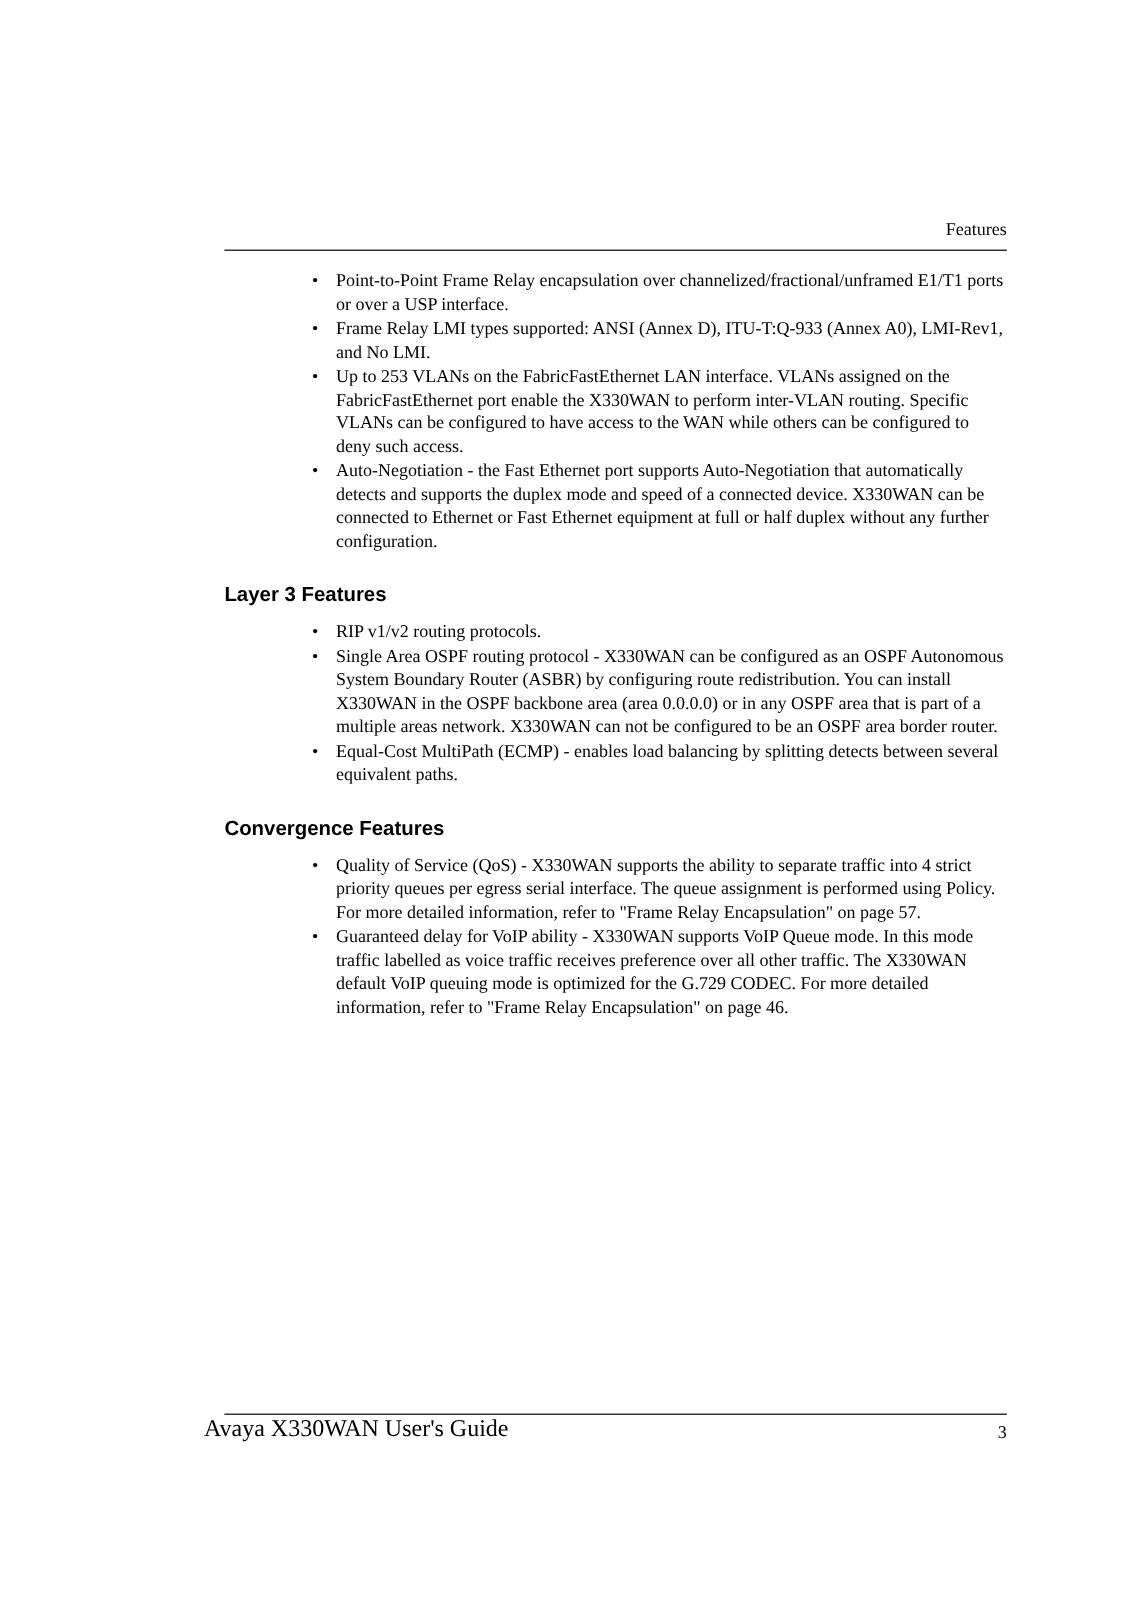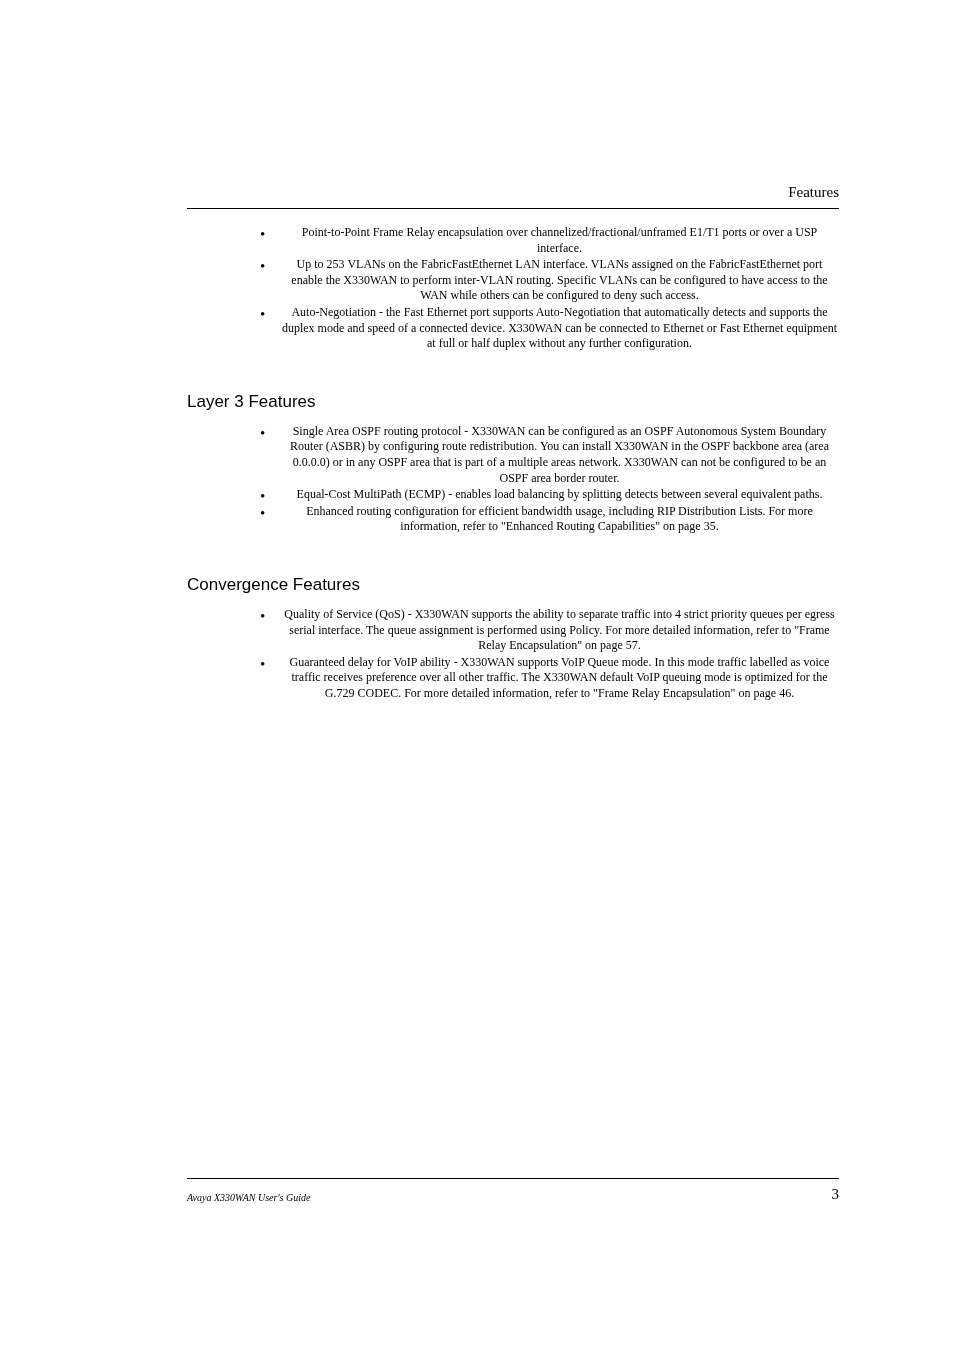--- a/index.html
+++ b/index.html
@@ -35,52 +35,51 @@
       top: 225px;
       left: 187px;
       right: 115px;
     }
     ul {
       list-style: none;
       padding-left: 93px;
     }
     ul li {
       position: relative;
-      font-size: 12px;
+      font-size: 15px;
       line-height: 1.3;
       margin-bottom: 1px;
-      text-align: center;
+      text-align: left;
     }
     ul li::before {
       content: "•";
       position: absolute;
       left: -20px;
       font-size: 15px;
     }
     .section-heading {
       font-family: Helvetica, Arial, sans-serif;
-      font-weight: normal;
+      font-weight: bold;
       font-size: 17px;
-      margin-top: 40px;
+      margin-top: 24px;
       margin-bottom: 12px;
     }
     .footer-rule {
       position: absolute;
       bottom: 172px;
       left: 187px;
       right: 115px;
       border: none;
       border-top: 1px solid #000;
     }
     .footer-text {
       position: absolute;
       bottom: 148px;
-      left: 187px;
-      font-size: 10px;
-      font-style: italic;
+      left: 170px;
+      font-size: 20px;
     }
     .footer-page {
       position: absolute;
       bottom: 148px;
       right: 115px;
       font-size: 15px;
     }
     .bold {
       font-weight: normal;
     }
@@ -88,29 +87,30 @@
 </head>
 <body>
 
 <div class="page-header">Features</div>
 <hr class="header-rule">
 
 <div class="content">
 
   <ul>
     <li>Point-to-Point Frame Relay encapsulation over channelized/fractional/unframed E1/T1 ports or over a USP interface.</li>
+    <li>Frame Relay LMI types supported: ANSI (Annex D), ITU-T:Q-933 (Annex A0), LMI-Rev1, and No LMI.</li>
     <li>Up to 253 VLANs on the FabricFastEthernet LAN interface. VLANs assigned on the FabricFastEthernet port enable the X330WAN to perform inter-VLAN routing. Specific VLANs can be configured to have access to the WAN while others can be configured to deny such access.</li>
     <li>Auto-Negotiation - the Fast Ethernet port supports Auto-Negotiation that automatically detects and supports the duplex mode and speed of a connected device. X330WAN can be connected to Ethernet or Fast Ethernet equipment at full or half duplex without any further configuration.</li>
   </ul>
 
   <div class="section-heading">Layer 3 Features</div>
   <ul>
+    <li>RIP v1/v2 routing protocols.</li>
     <li>Single Area OSPF routing protocol - X330WAN can be configured as an OSPF Autonomous System Boundary Router (ASBR) by configuring route redistribution. You can install X330WAN in the OSPF backbone area (area 0.0.0.0) or in any OSPF area that is part of a multiple areas network. X330WAN can not be configured to be an OSPF area border router.</li>
     <li>Equal-Cost MultiPath (ECMP) - enables load balancing by splitting detects between several equivalent paths.</li>
-    <li>Enhanced routing configuration for efficient bandwidth usage, including RIP Distribution Lists. For more information, refer to "Enhanced Routing Capabilities" on page 35.</li>
   </ul>
 
   <div class="section-heading">Convergence Features</div>
   <ul>
     <li>
       <span class="bold">Quality of Service (QoS)</span><span> - X330WAN supports the ability to separate traffic into 4 strict priority queues per egress serial interface. The queue assignment is performed using Policy. For more detailed information, refer to "Frame Relay Encapsulation" on page 57.</span>
     </li>
     <li>
       <span class="bold">Guaranteed delay for VoIP ability</span><span> - X330WAN supports VoIP Queue mode. In this mode traffic labelled as voice traffic receives preference over all other traffic. The X330WAN default VoIP queuing mode is optimized for the G.729 CODEC. For more detailed information, refer to "Frame Relay Encapsulation" on page 46.</span>
     </li>

